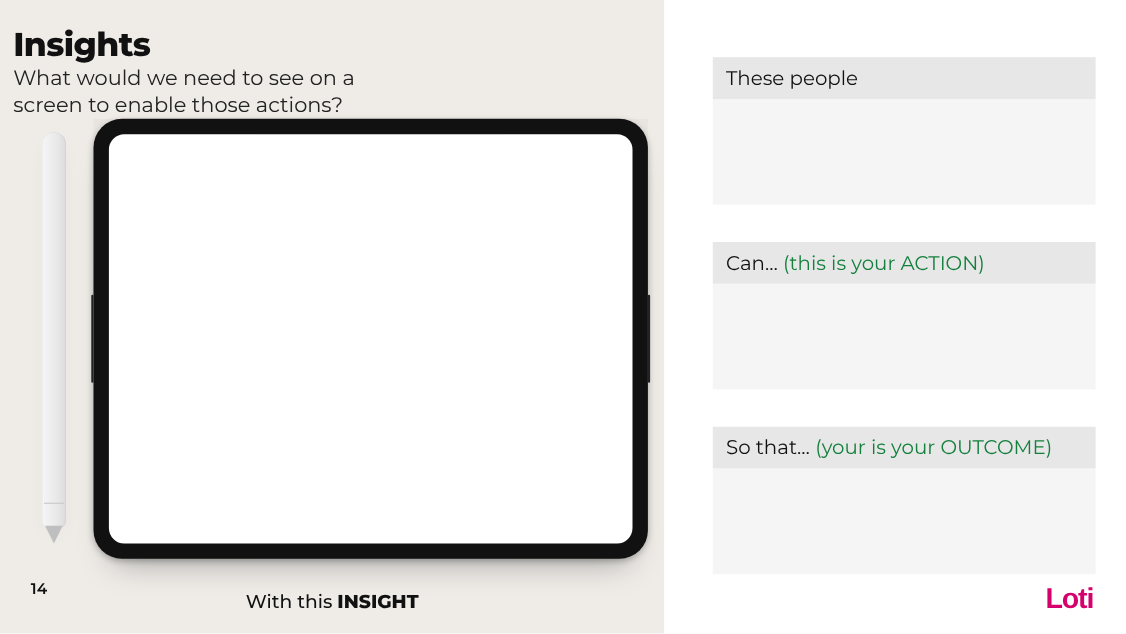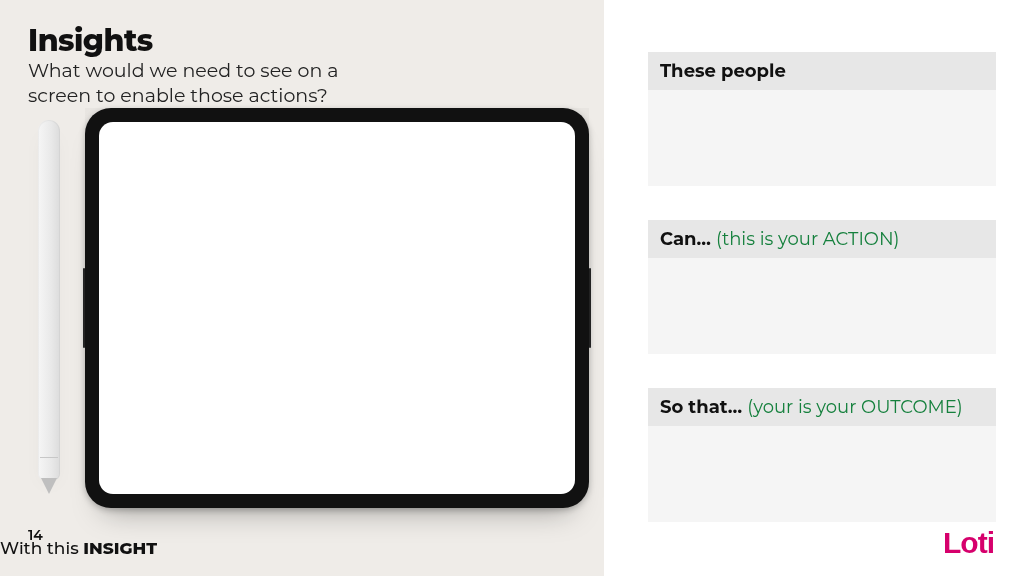--- a/index.html
+++ b/index.html
@@ -3,29 +3,29 @@
 <meta charset="utf-8">
 <style>
   * { box-sizing: border-box; margin: 0; padding: 0; }
   html, body { width: 1024px; height: 576px; overflow: hidden; font-family: 'Montserrat', 'Segoe UI', Arial, sans-serif; }
   .slide {
     width: 1024px; height: 576px; position: relative; display: flex;
     background: #fff;
   }
   .left {
     width: 604px; height: 100%; background: #efece8; position: relative;
-    padding: 22px 0 0 28px;
+    padding: 22px 0 0 12px;
   }
   .title { font-size: 30px; font-weight: 800; color: #111; letter-spacing: -0.5px; }
   .subtitle { font-size: 19px; line-height: 1.3; color: #222; font-weight: 400; max-width: 360px; }
   .footer-left {
     position: absolute; left: 28px; bottom: 32px; font-size: 14px; font-weight: 600; color: #111;
   }
   .footer-center {
-    position: absolute; left: 0; width: 604px; bottom: 18px; 
+    position: absolute; left: 0; width: 604px; bottom: 18px; text-align: center;
   }
   .footer-center .wt { font-size: 17px; font-weight: 500; color: #111; }
   .footer-center .wtb { font-weight: 800; }
 
   
   .tablet-wrap {
     position: absolute; left: 85px; top: 108px; width: 504px; height: 400px;
     background: linear-gradient(180deg,#e8e5e1 0%, #efece8 40%, #efece8 100%);
   }
   .tablet {
@@ -56,30 +56,30 @@
   }
 
   
   .right {
     flex: 1; height: 100%; position: relative; background: #fff; padding: 52px 28px 0 44px;
   }
   .section { margin-bottom: 34px; }
   .section-header {
     background: #e7e7e7; padding: 8px 12px; font-size: 18px; color: #111;
   }
-  .section-header .bold { font-weight: 700; }
+  .section-header .bold { font-weight: 400; }
   .section-header .hint { font-weight: 400; color: #15803d; }
   .section-body {
     background: #f5f5f5; height: 96px;
   }
 
   .logo {
     position: absolute; right: 30px; bottom: 16px;
     font-family: 'Segoe UI', Arial, sans-serif;
-    font-size: 30px; font-weight: 800; color: #d6006c; letter-spacing: -1px;
+    font-size: 26px; font-weight: 800; color: #d6006c; letter-spacing: -1px;
   }
   .logo .lcap { text-transform: none; }
 </style>
 </head>
 <body>
 
 <div class="slide">
   <div class="left">
     <div class="title">Insights</div>
     <div class="subtitle">What would we need to see on a screen to enable those actions?</div>

